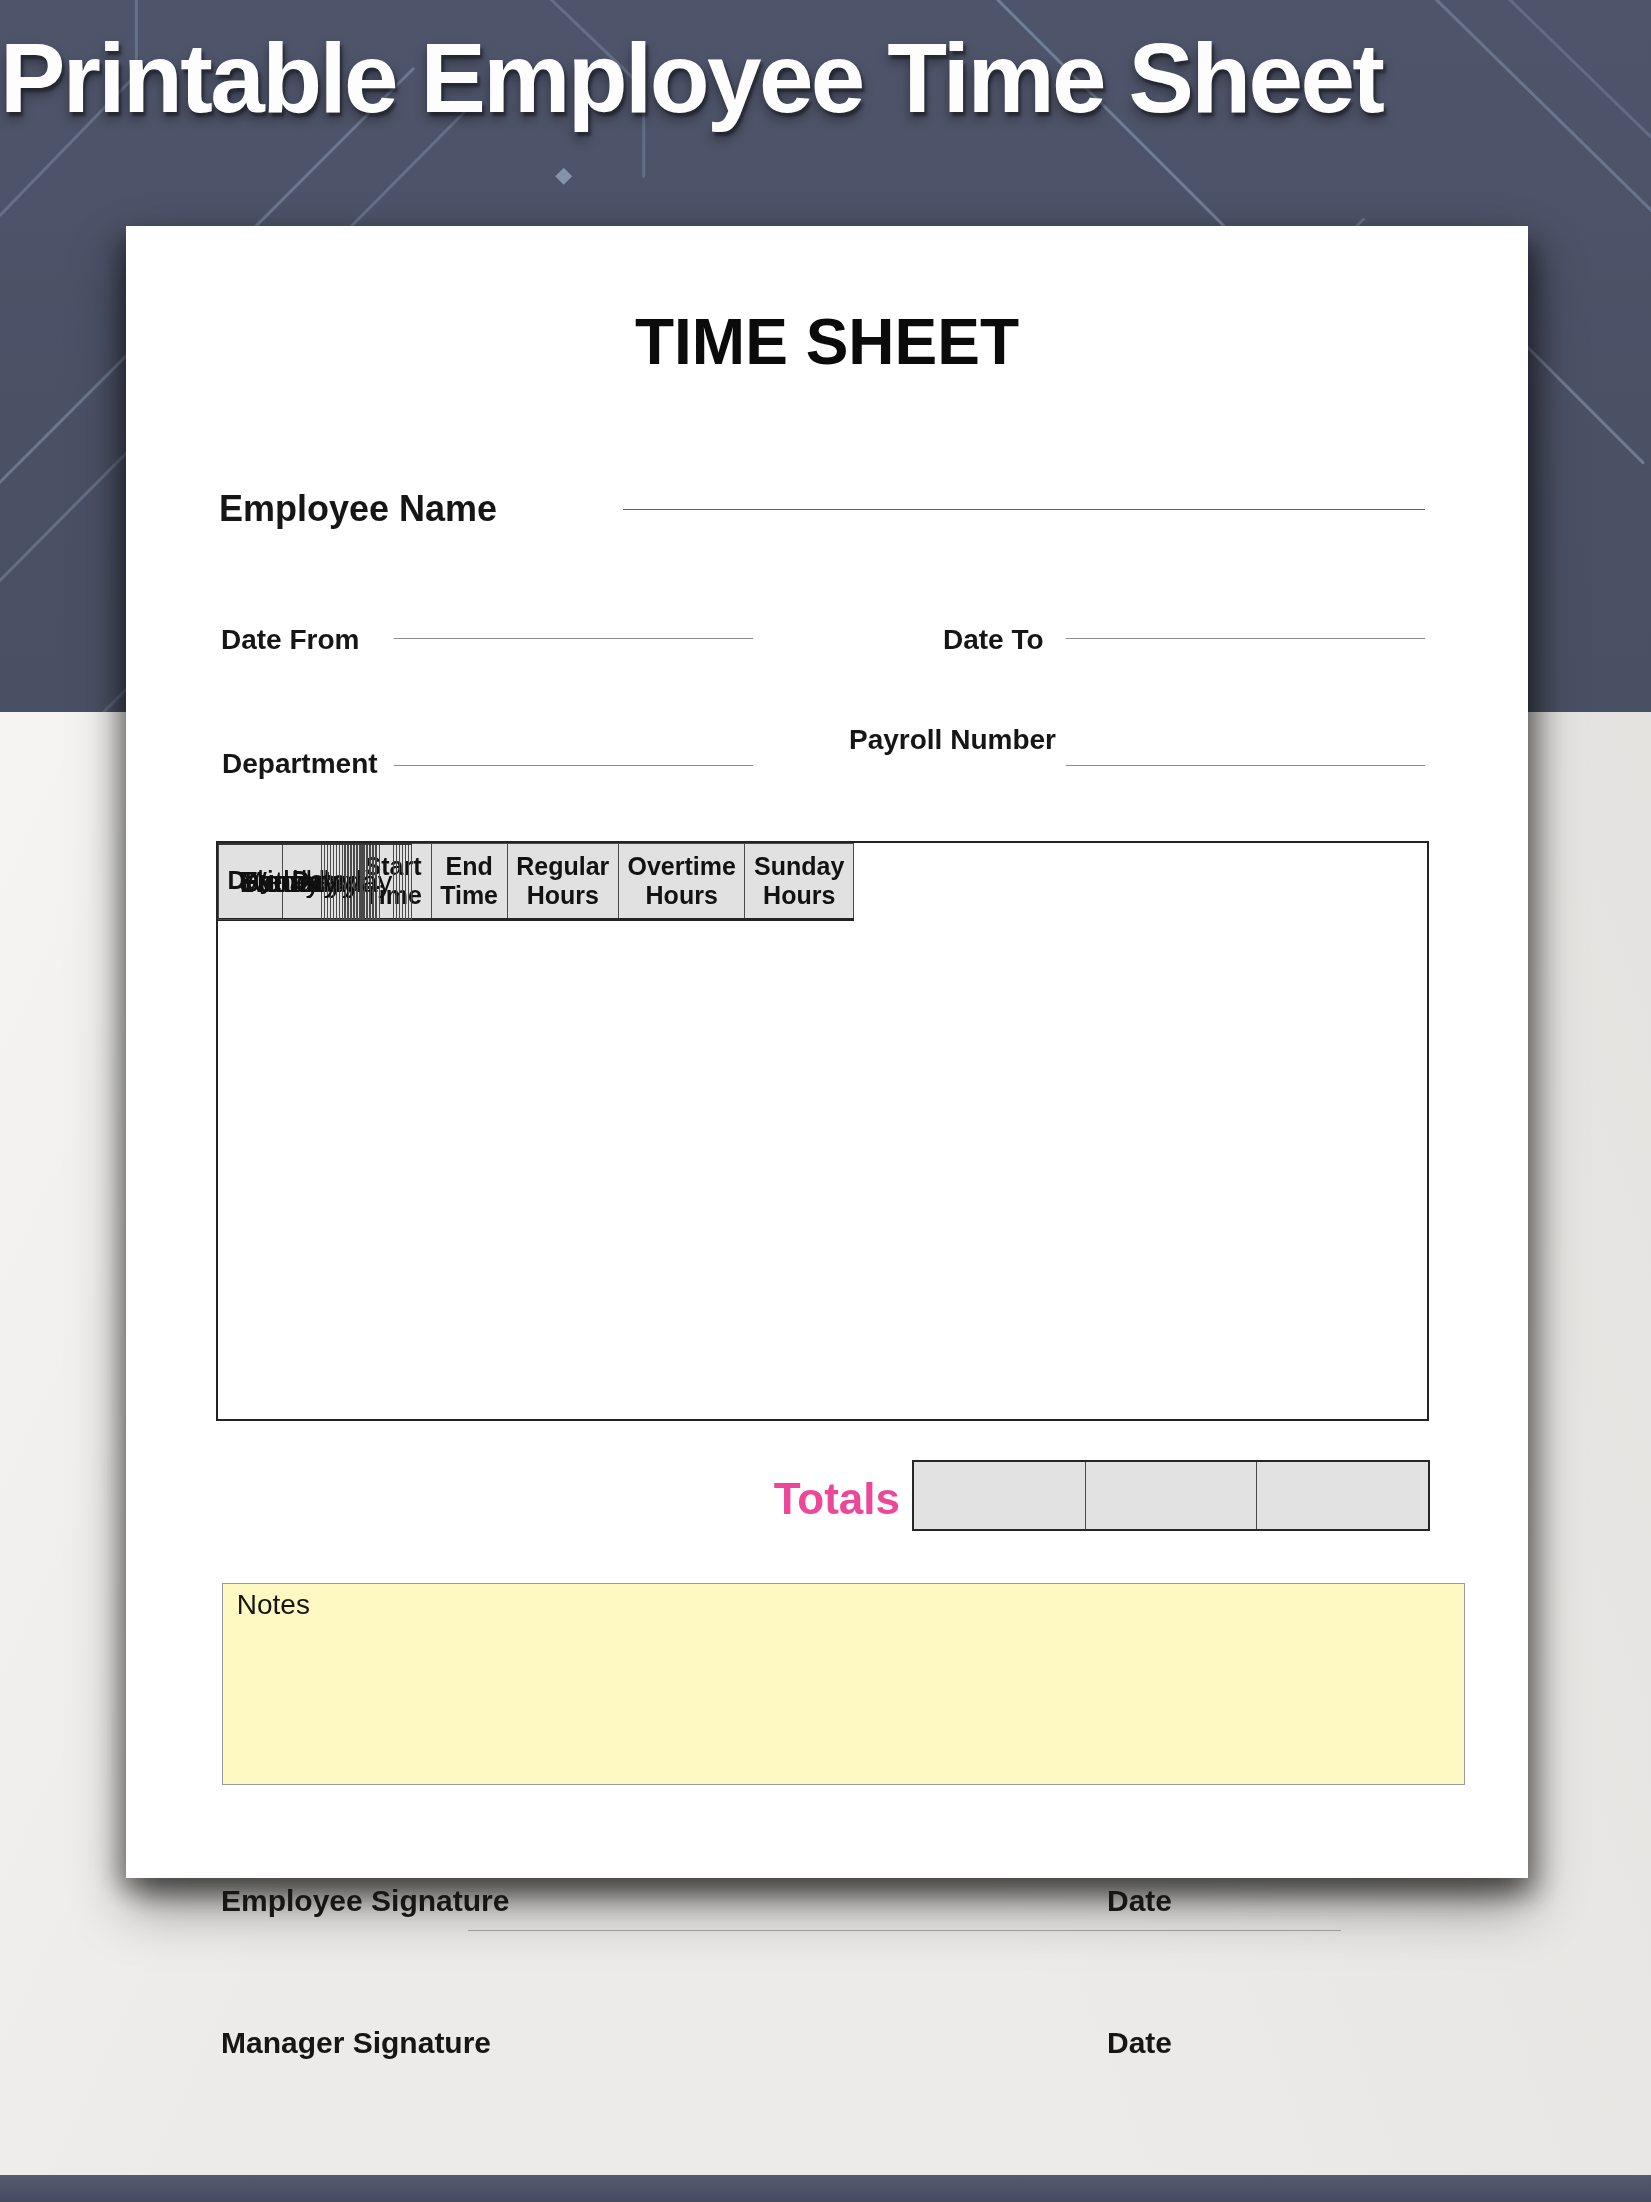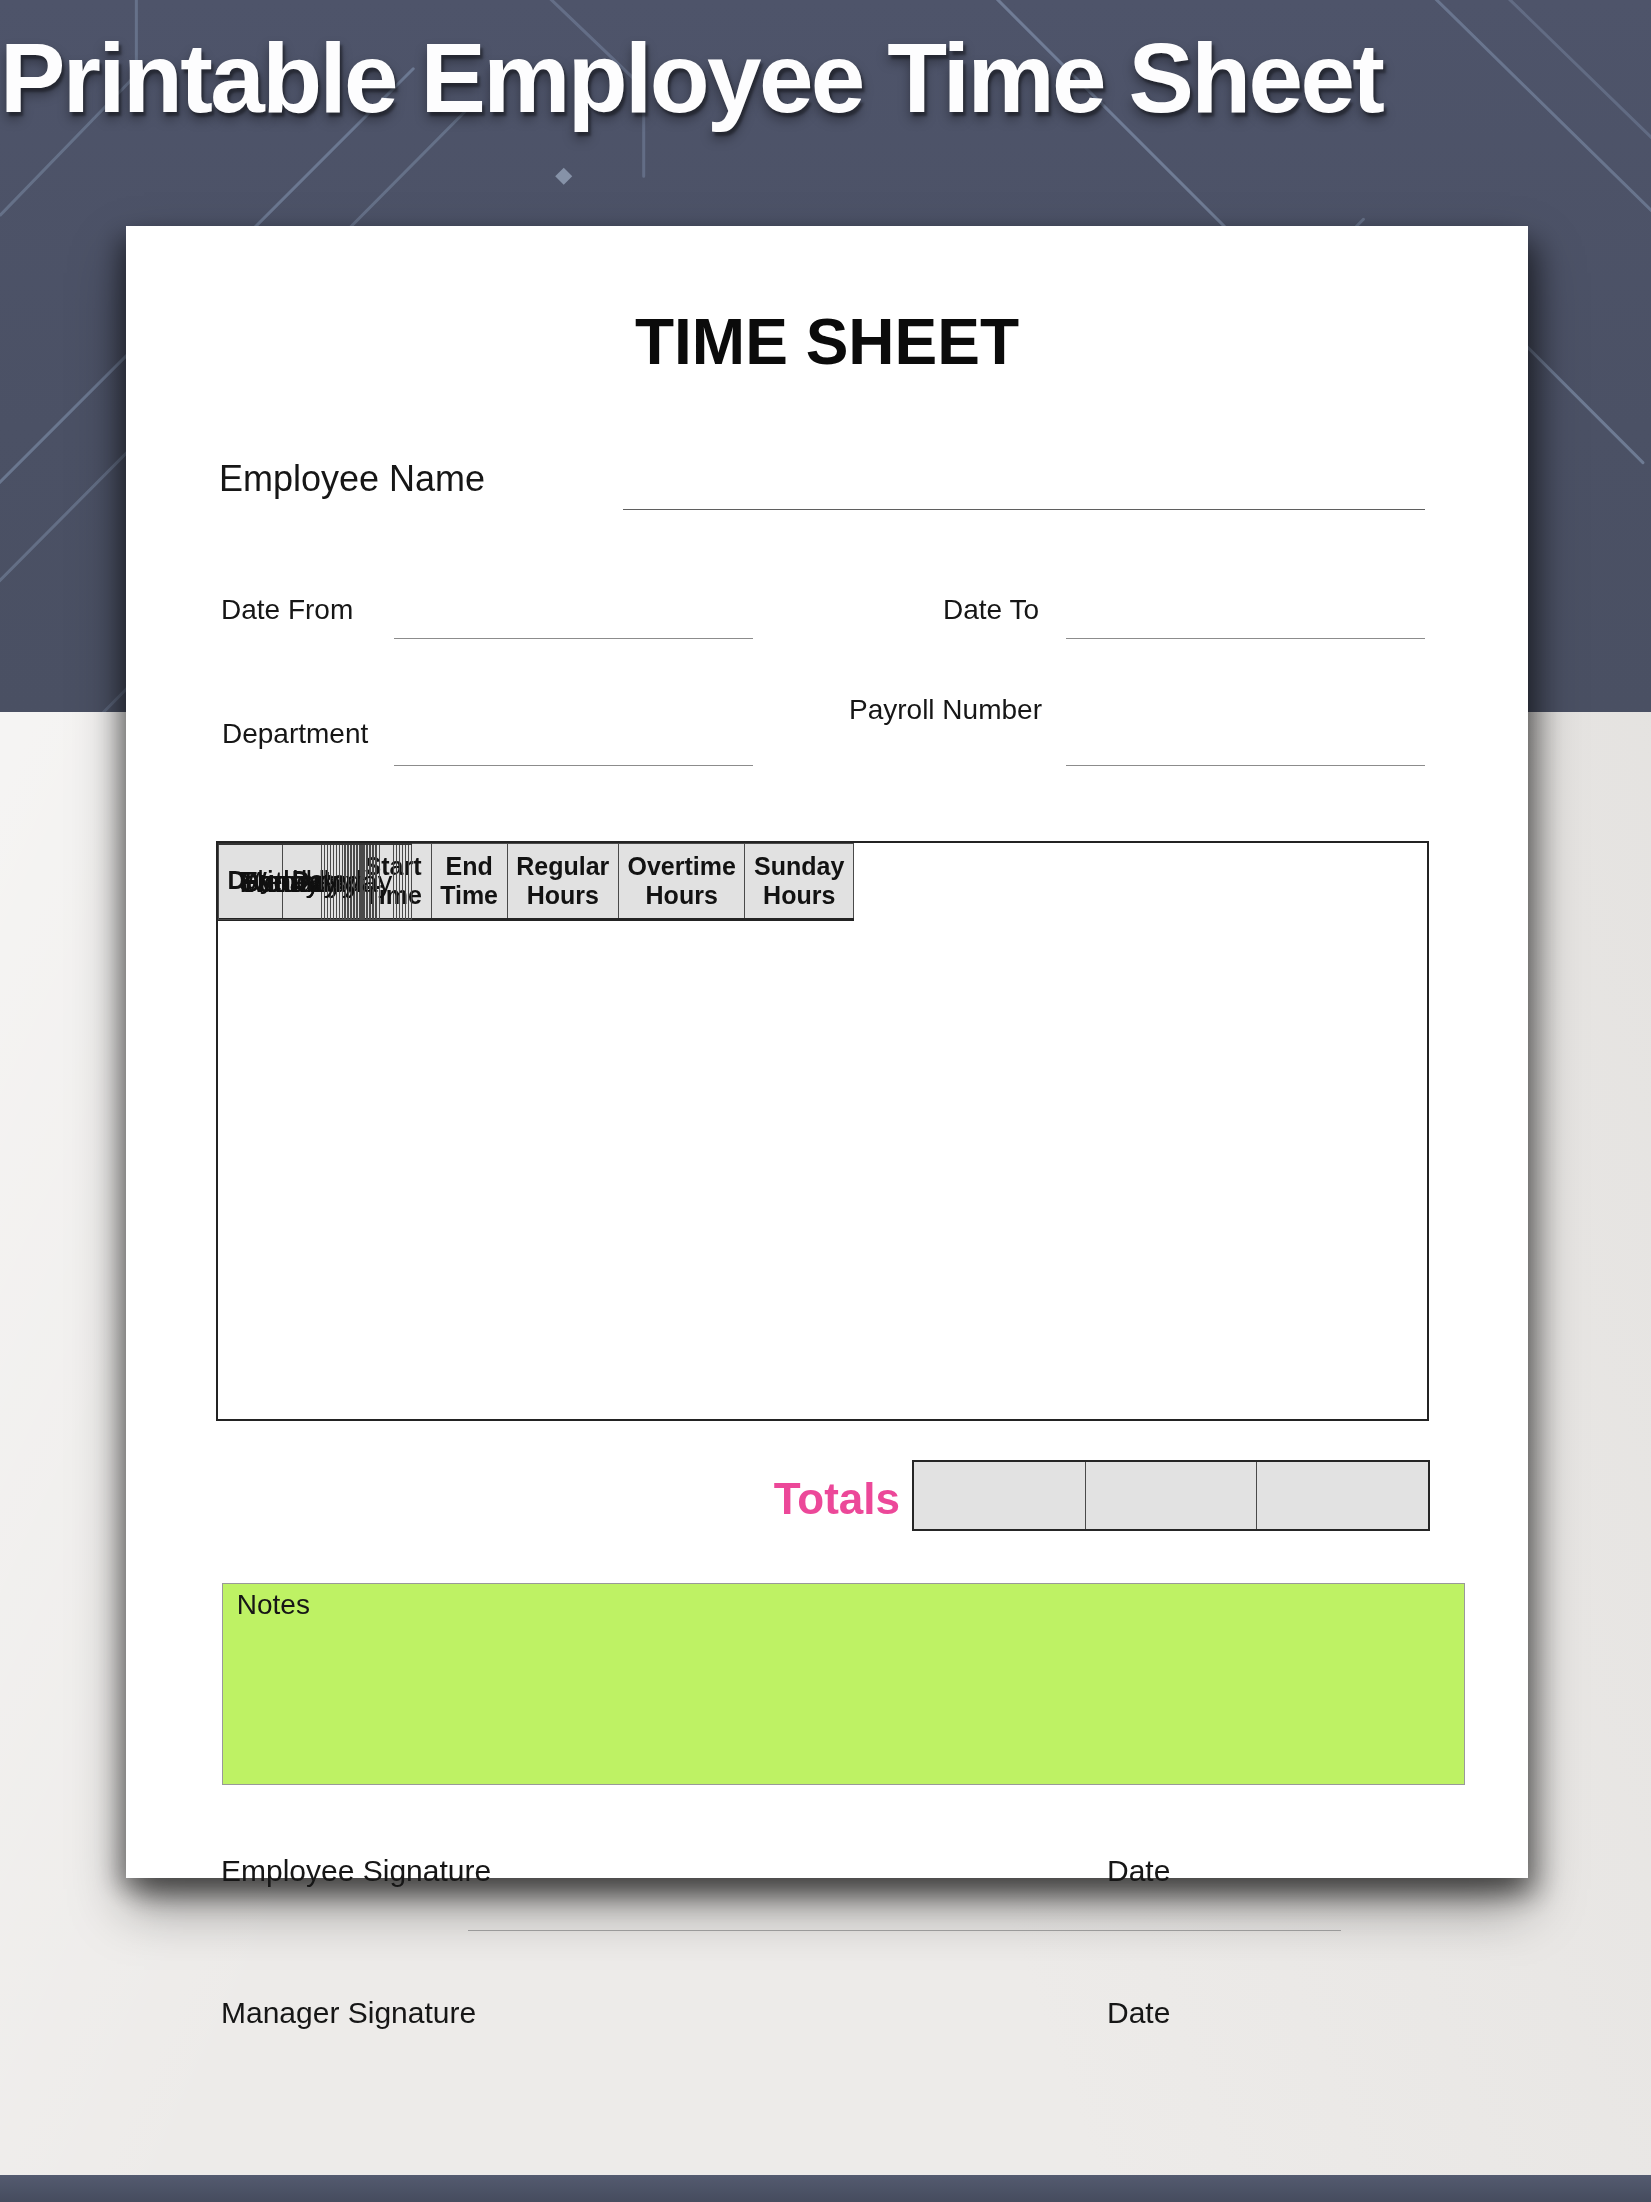--- a/index.html
+++ b/index.html
@@ -29,21 +29,21 @@
   .sheet{
     position:absolute;left:126px;top:226px;width:1402px;height:1652px;
     background:#ffffff;
     box-shadow:-8.6px 10.3px 22.4px rgba(0,0,0,.30), 10.3px 17px 26px rgba(0,0,0,.40), 0 29px 52px rgba(0,0,0,.38);
   }
   .sheet *{position:absolute;}
   .sheet-title{
     left:0;top:79px;width:1402px;text-align:center;
     font-size:64px;font-weight:700;letter-spacing:0;color:#0b0b0b;
   }
-  .lbl{font-weight:400;color:#161616;white-space:nowrap;}
+  .lbl{font-weight:700;color:#161616;white-space:nowrap;margin-top:30px;}
   .lbl-big{font-size:36px;}
   .lbl-med{font-size:28px;text-align:center;}
   .fill-line{height:0;border-top:1.7px solid #8c8c8c;}
   .fill-line.dark{border-top-color:#5f5f5f;}
 
   .emp-name-lbl{left:93px;top:232px;}
   .emp-name-line{left:497px;top:283px;width:802px;}
   .date-from-lbl{left:95px;top:368px;}
   .date-from-line{left:268px;top:412px;width:359px;}
   .date-to-lbl{left:817px;top:368px;}
@@ -78,21 +78,21 @@
     font-size:44px;font-weight:700;color:#ec4899;}
   .totals-boxes{
     left:786px;top:1234px;width:518px;height:71px;display:flex;
     background:#e2e2e2;border:2.6px solid #262626;box-sizing:border-box;
   }
   .totals-boxes .tcell{position:static;flex:1;}
   .totals-boxes .tcell + .tcell{border-left:1.7px solid #4a4a4a;}
 
   .notes-box{
     left:96px;top:1357px;width:1243px;height:202px;
-    border:1.7px solid #999999;background:#bef264;box-sizing:border-box;
+    border:1.7px solid #999999;background:#fef9c3;box-sizing:border-box;
   }
   .notes-lbl{left:13.8px;top:5.2px;font-size:28px;color:#161616;}
 
   .emp-sig-lbl{left:95px;top:1628px;font-size:30px;}
   .date1-lbl{left:981px;top:1628px;font-size:30px;}
   .sig-line{left:342px;top:1704px;width:873px;border-top:1.7px solid #9a9a9a;height:0;}
   .mgr-sig-lbl{left:95px;top:1770px;font-size:30px;}
   .date2-lbl{left:981px;top:1770px;font-size:30px;}
 </style>
 </head>

